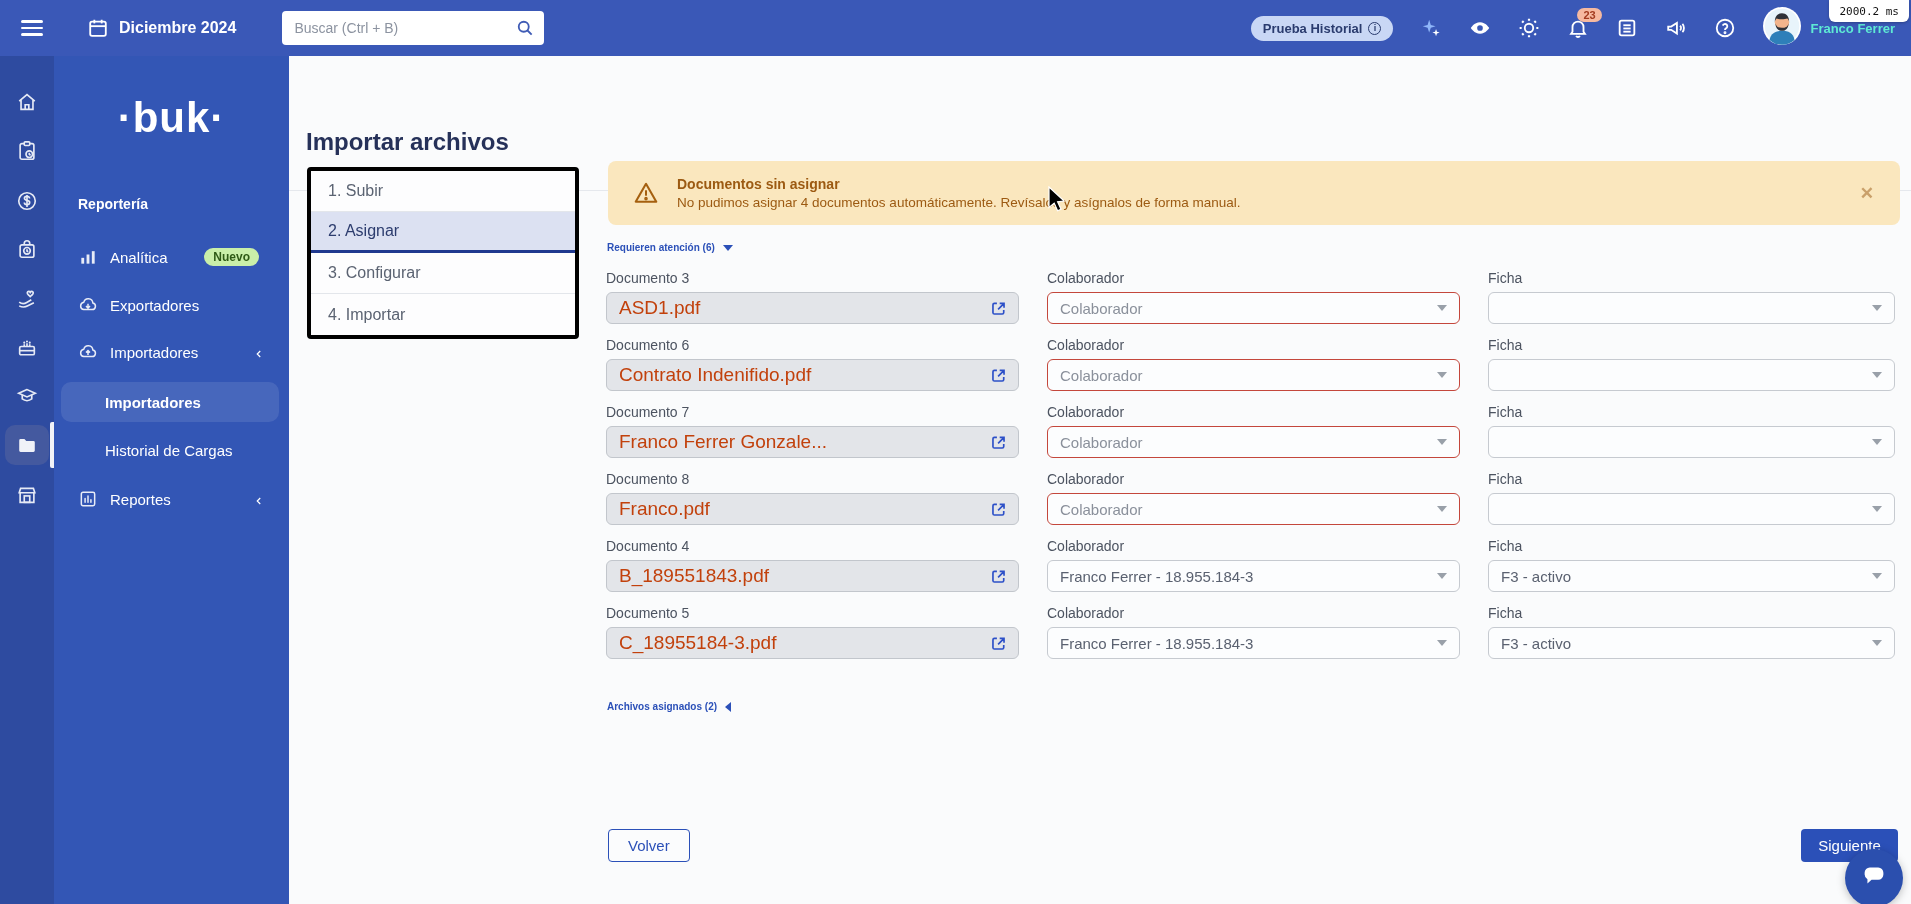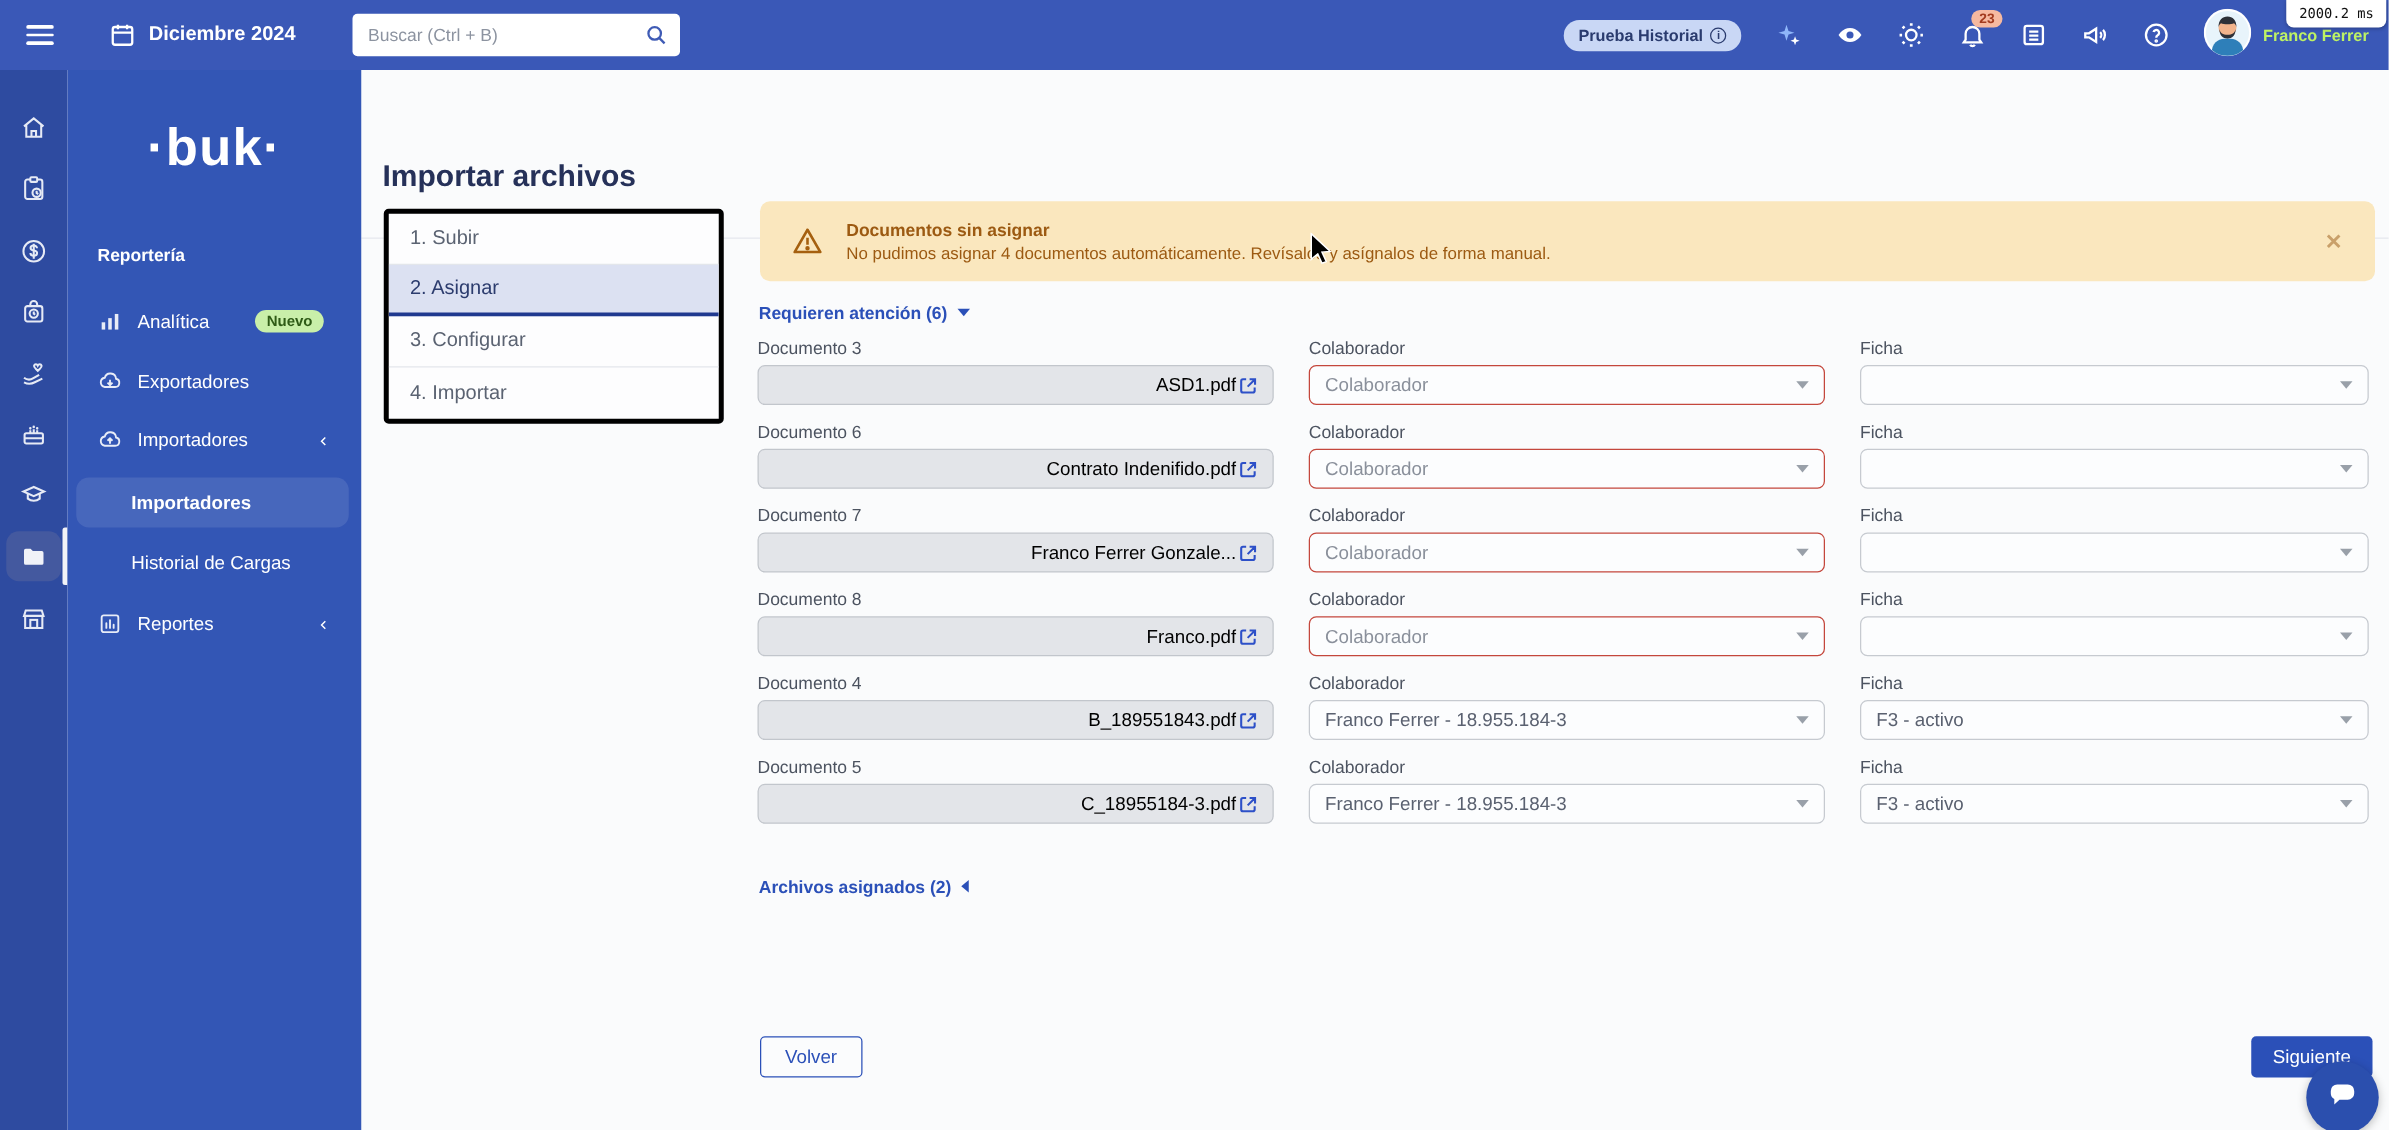--- a/index.html
+++ b/index.html
@@ -13,21 +13,21 @@
   .searchbox { position:relative; margin-left:46px; width:262px; }
   .searchbox input { width:262px; height:34px; border:none; border-radius:4px; padding:0 36px 0 12px; font-size:14px; color:#3c4454; outline:none; font-family:"Liberation Sans",sans-serif; background:#fff; }
   .searchbox input::placeholder { color:#8C93A0; }
   .searchbox .s-icon { position:absolute; right:9px; top:7px; }
   .topbar-right { margin-left:auto; display:flex; align-items:center; gap:27px; padding-right:16px; }
   .trial-pill { background:#C9D7F5; color:#2A3B6E; font-size:13px; font-weight:700; border-radius:14px; padding:5px 12px; display:flex; align-items:center; gap:6px; cursor:pointer; white-space:nowrap; }
   .info-dot { width:13px; height:13px; border:1.3px solid #2A3B6E; border-radius:50%; font-size:9px; display:flex; align-items:center; justify-content:center; font-weight:700; }
   .tb-icon { width:22px; height:22px; position:relative; cursor:pointer; flex:none; }
   .badge { position:absolute; top:-9px; left:10px; background:#F6B9A0; color:#A33B1F; font-size:11px; font-weight:700; border-radius:9px; padding:1px 6px; }
   .user { display:flex; align-items:center; gap:9px; cursor:pointer; }
-  .user-name { color:#bef264; font-size:13px; font-weight:700; }
+  .user-name { color:#5eead4; font-size:13px; font-weight:700; }
   .perf-overlay { position:absolute; top:0; right:2px; background:#fff; border-radius:0 0 6px 6px; padding:3px 10px 4px; font-family:"DejaVu Sans Mono",monospace; font-size:13px; font-weight:700; color:#111; z-index:50; box-shadow:0 1px 3px rgba(0,0,0,.25); }
   .perf-overlay span { font-size:11px; font-weight:400; }
 
   
   .rail { position:absolute; top:56px; left:0; width:54px; height:848px; background:#2E4BA0; z-index:20; }
   .rail-ic { position:absolute; left:16px; width:22px; height:22px; color:#E6EAF5; cursor:pointer; }
   .rail-active-bg { position:absolute; left:5px; width:44px; height:40px; background:#44599F; border-radius:10px; }
   .rail-active-bar { position:absolute; right:0; width:4px; height:46px; background:#F2F3F7; border-radius:2px 0 0 2px; }
   .panel { position:absolute; top:56px; left:54px; width:235px; height:848px; background:#3356B5; z-index:20; color:#fff; }
   .buk-logo { position:absolute; top:38px; left:0; width:100%; text-align:center; font-size:42px; font-weight:700; letter-spacing:1px; color:#fff; cursor:pointer; }
@@ -48,30 +48,30 @@
   .step { height:41px; display:flex; align-items:center; padding-left:17px; font-size:16px; color:#5B6372; border-bottom:1px solid #E3E6EB; cursor:pointer; }
   .step:last-child { border-bottom:none; }
   .step.active { background:#DCE1F2; color:#2C3C6E; font-weight:500; border-bottom:3px solid #20398F; }
 
   .alert { position:absolute; left:319px; top:105px; width:1292px; height:64px; background:#FAE7BE; border-radius:8px; display:flex; align-items:center; padding:0 22px 0 25px; }
   .alert-icon { width:26px; height:26px; color:#A5600F; flex:none; margin-right:18px; }
   .alert-title { font-size:14px; font-weight:700; color:#9C5A12; margin-bottom:3px; }
   .alert-msg { font-size:13.5px; color:#9C5A12; }
   .alert-close { margin-left:auto; color:#C9A06A; font-size:17px; font-weight:700; cursor:pointer; padding:4px; }
 
-  .group-link { color:#2B50B8; font-weight:700; font-size:14px; display:flex; align-items:center; gap:8px; cursor:pointer; }
+  .group-link { color:#2B50B8; font-weight:700; font-size:10px; display:flex; align-items:center; gap:8px; cursor:pointer; }
   .attention { position:absolute; left:318px; top:186px; }
   .assigned { position:absolute; left:318px; top:645px; }
   .caret-down { width:0; height:0; border-left:5px solid transparent; border-right:5px solid transparent; border-top:6px solid #2B50B8; }
   .caret-left { width:0; height:0; border-top:5px solid transparent; border-bottom:5px solid transparent; border-right:6px solid #2B50B8; }
 
   .rows { position:absolute; left:317px; top:214px; display:grid; grid-template-columns:413px 413px 407px; column-gap:28px; row-gap:13px; }
   .f-label { font-size:14px; color:#4C5360; margin-bottom:6px; }
   .doc-field { height:32px; background:#E3E5E9; border:1px solid #C2C6CC; border-radius:6px; display:flex; align-items:center; padding:0 10px 0 12px; }
-  .doc-name { flex:1; color:#000000; font-size:15px; white-space:nowrap; overflow:hidden;text-align:right; }
+  .doc-name { flex:1; color:#c2410c; font-size:19px; white-space:nowrap; overflow:hidden; }
   .ext { width:19px; height:19px; color:#2D50C8; cursor:pointer; flex:none; }
   .select { height:32px; background:#FCFDFE; border:1px solid #C6CAD0; border-radius:6px; display:flex; align-items:center; padding:0 12px; cursor:pointer; }
   .select.error { border:1.5px solid #C4473C; }
   .select .txt { flex:1; font-size:15px; color:#5A6170; white-space:nowrap; overflow:hidden; }
   .select .txt.ph { color:#8A909B; }
   .sel-caret { width:0; height:0; border-left:5px solid transparent; border-right:5px solid transparent; border-top:6px solid #99A0A9; flex:none; }
 
   .btn-back { position:absolute; left:319px; top:773px; height:33px; padding:0 19px; background:#FBFCFD; border:1px solid #2B50B8; border-radius:4px; color:#2B50B8; font-size:15px; font-family:"Liberation Sans",sans-serif; cursor:pointer; }
   .btn-next { position:absolute; left:1512px; top:773px; height:33px; width:97px; background:#2B50B8; border:none; border-radius:4px; color:#fff; font-size:15px; font-family:"Liberation Sans",sans-serif; cursor:pointer; }
 

